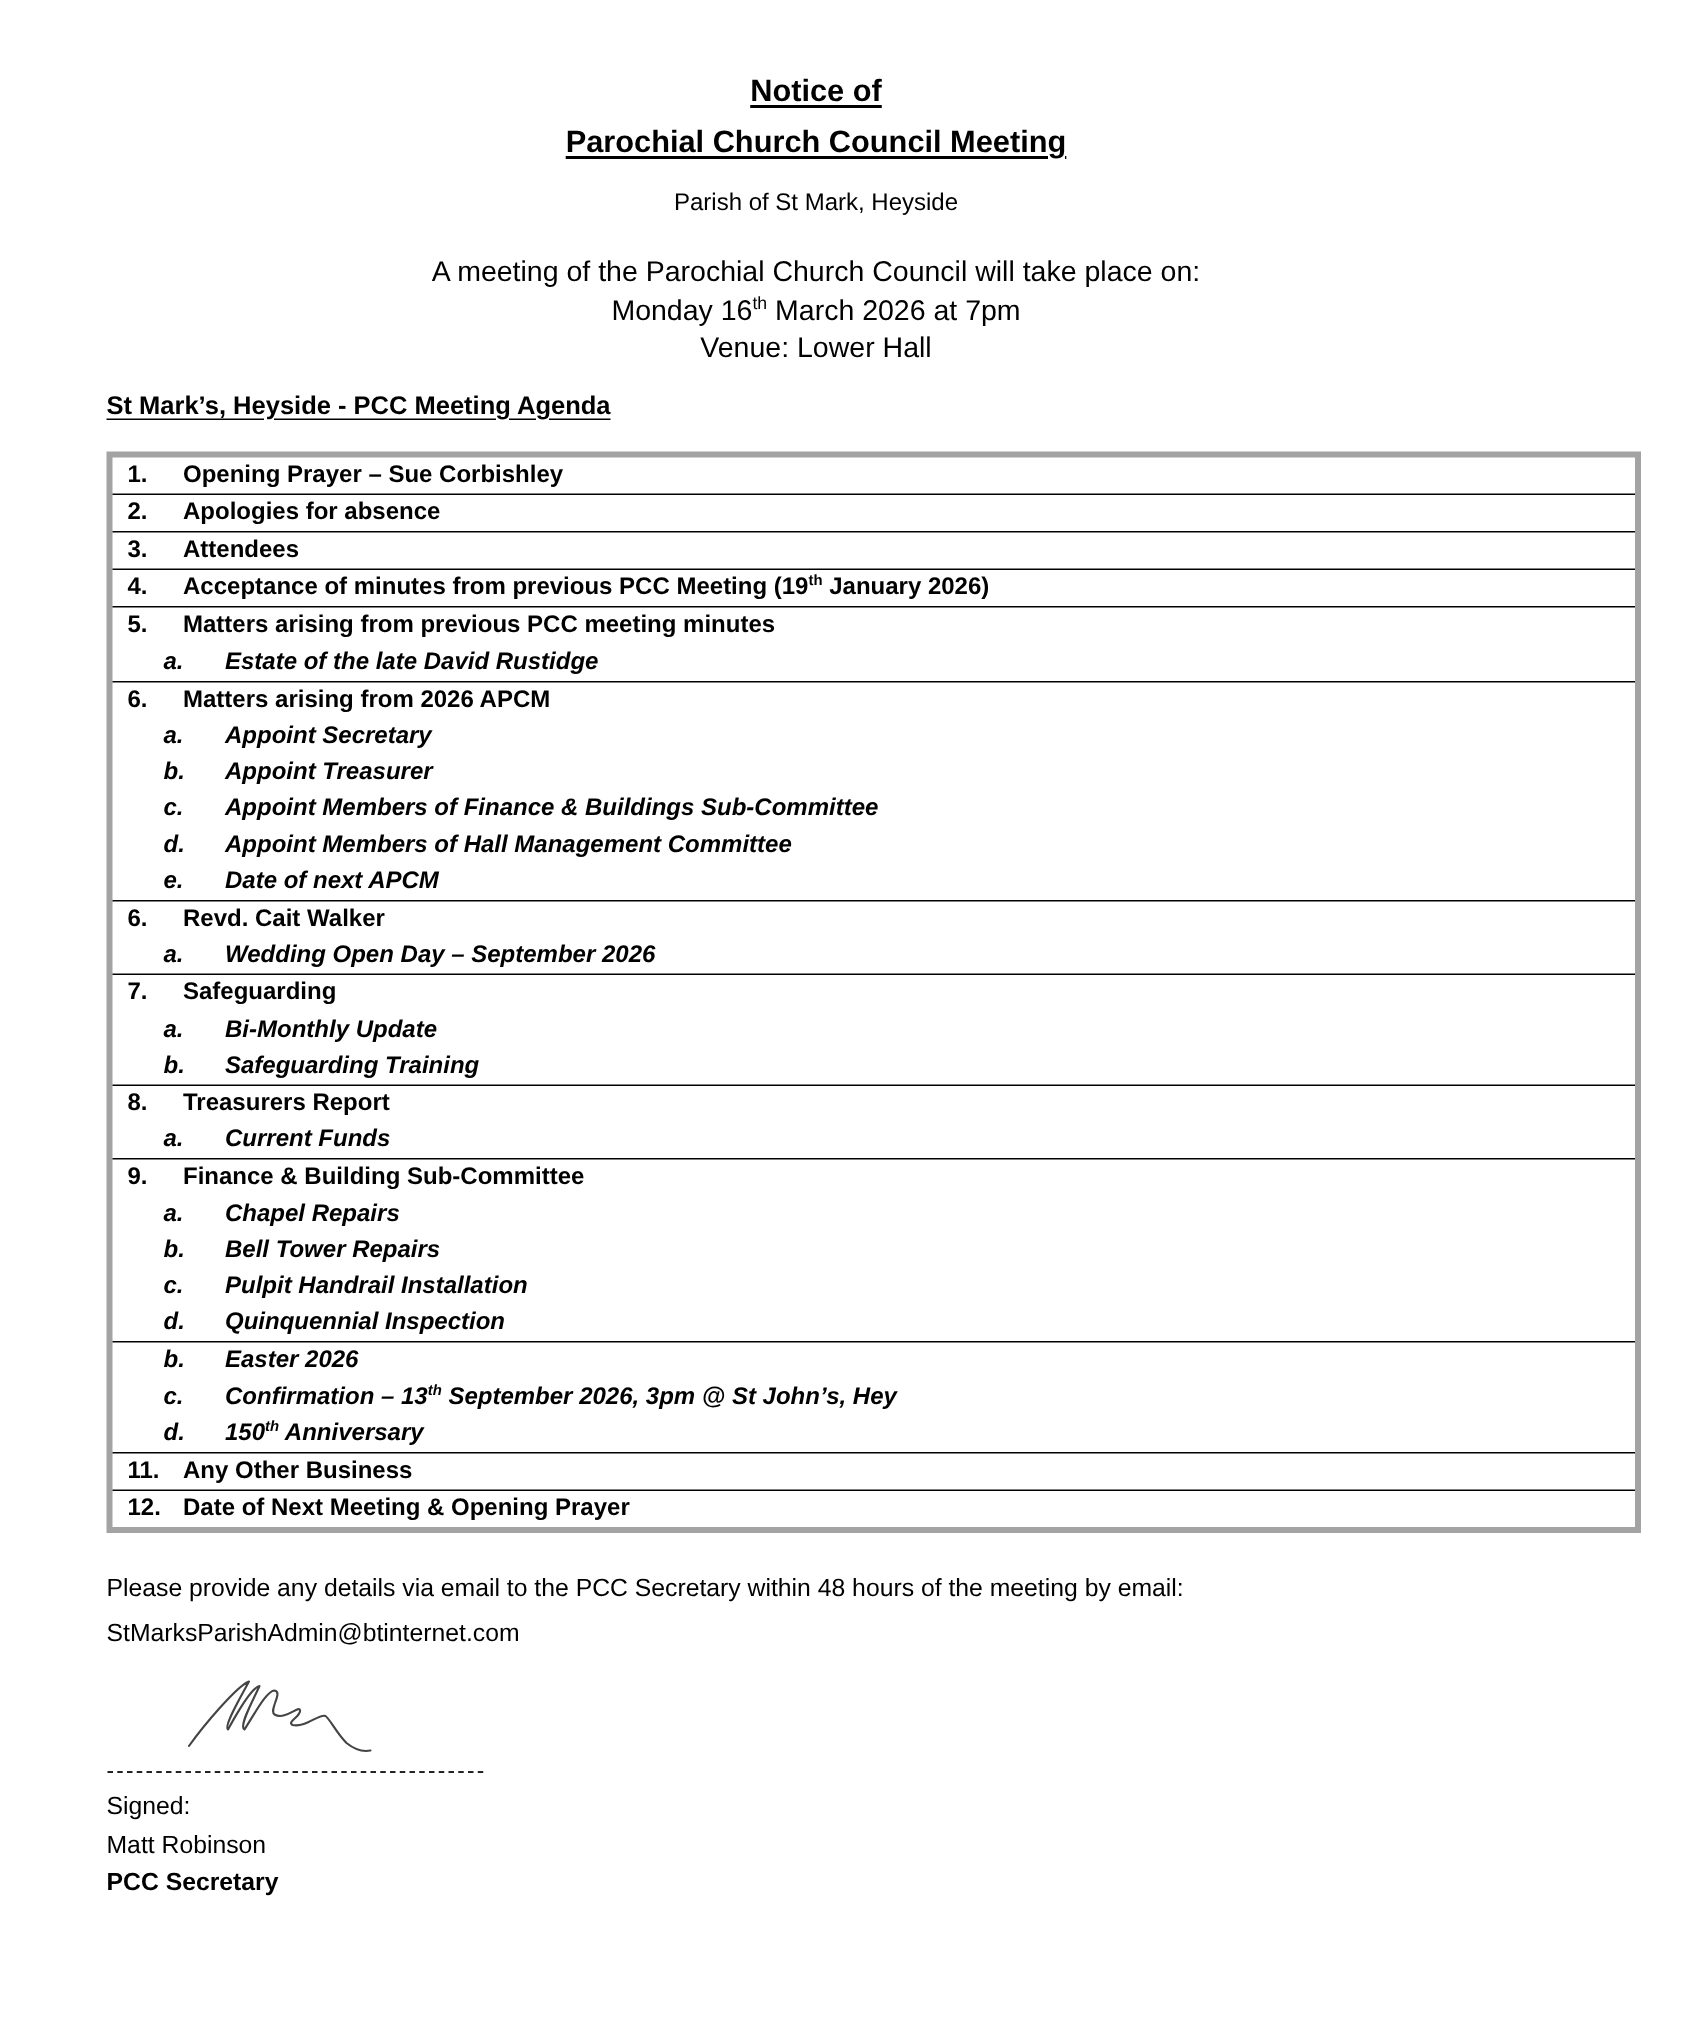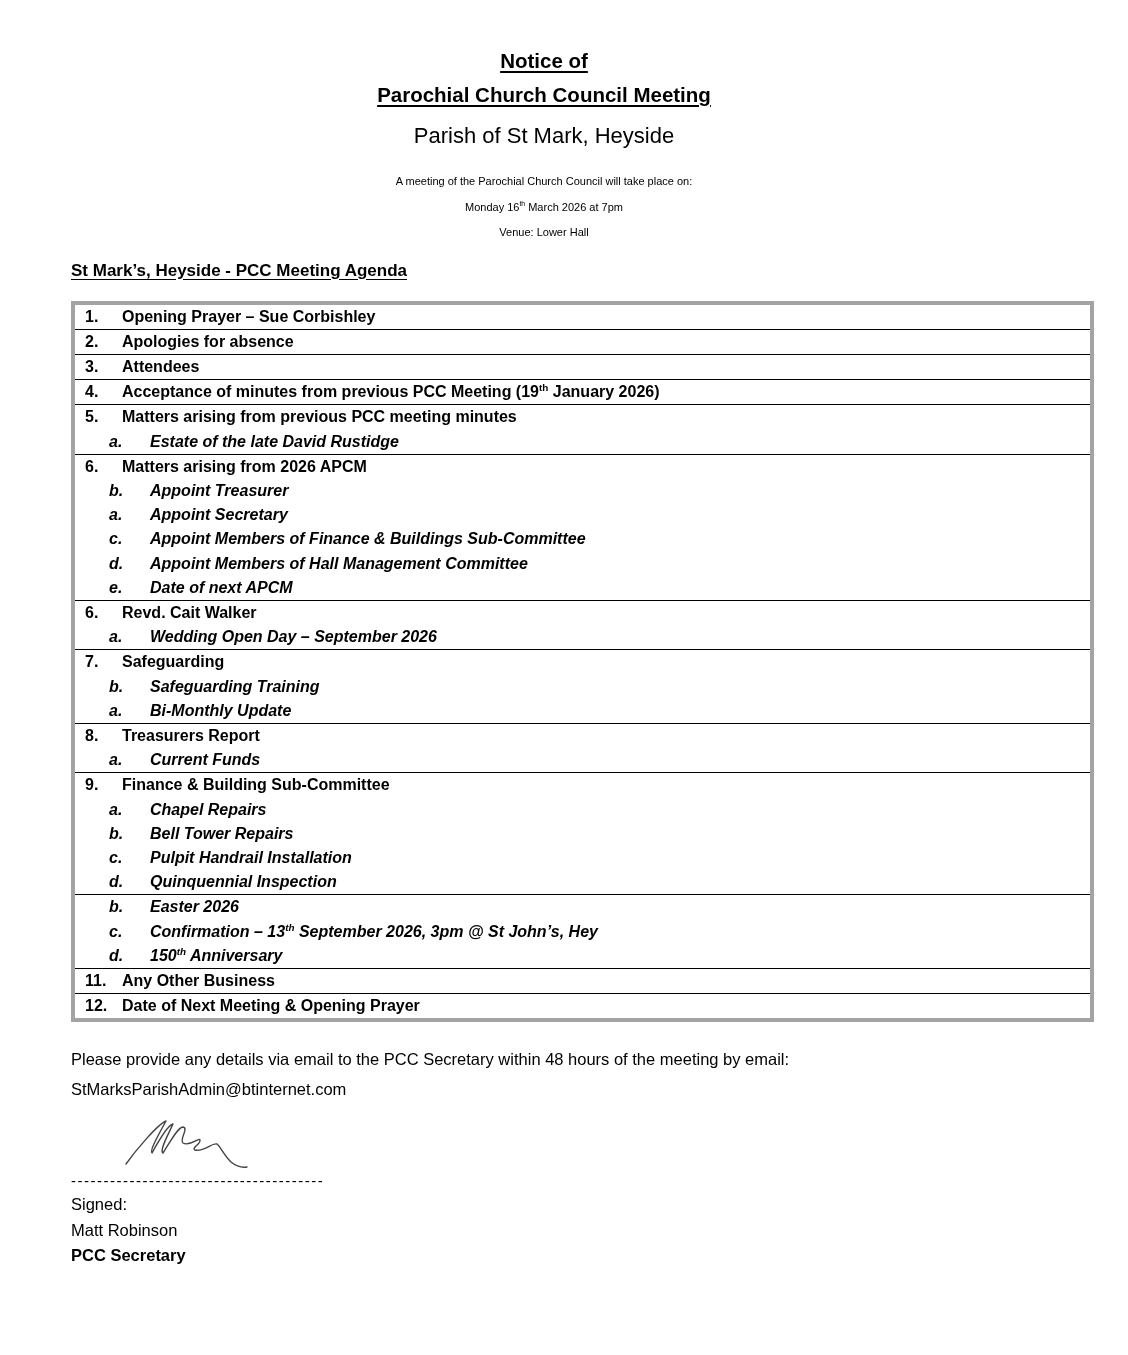--- a/index.html
+++ b/index.html
@@ -15,22 +15,22 @@
     padding:48px 34px 20px 71px;
   }
   
   .doc-header { width:946px; text-align:center; }
   .title-line {
     font-size:20.5px; font-weight:700; line-height:26px;
     text-decoration:underline;
     text-underline-offset:3px;
   }
   .title-line + .title-line { margin-top:8px; }
-  .parish-line { margin-top:16px; font-size:22px; line-height:23px; }
-  .intro-block { margin-top:22px; font-size:11px; line-height:25.5px; }
+  .parish-line { margin-top:16px; font-size:16px; line-height:23px; }
+  .intro-block { margin-top:22px; font-size:19px; line-height:25.5px; }
   sup { font-size:62%; line-height:0; vertical-align:super; }
   
   .agenda-heading {
     margin-top:14px; font-size:17px; font-weight:700; line-height:22px;
     text-decoration:underline; text-underline-offset:3px;
   }
   .agenda-table {
     margin-top:19px; width:1023px;
     border:4px solid #a3a3a3;
   }
@@ -84,34 +84,34 @@
       </div>
       <div class="agenda-row">
         <div class="agenda-main"><span class="num">4.</span><span class="txt">Acceptance of minutes from previous PCC Meeting (19<sup>th</sup> January 2026)</span></div>
       </div>
       <div class="agenda-row">
         <div class="agenda-main"><span class="num">5.</span><span class="txt">Matters arising from previous PCC meeting minutes</span></div>
         <div class="agenda-sub"><span class="letter">a.</span><span class="txt">Estate of the late David Rustidge</span></div>
       </div>
       <div class="agenda-row">
         <div class="agenda-main"><span class="num">6.</span><span class="txt">Matters arising from 2026 APCM</span></div>
+        <div class="agenda-sub"><span class="letter">a.</span><span class="txt">Appoint Secretary</span></div>
         <div class="agenda-sub"><span class="letter">b.</span><span class="txt">Appoint Treasurer</span></div>
-        <div class="agenda-sub"><span class="letter">a.</span><span class="txt">Appoint Secretary</span></div>
         <div class="agenda-sub"><span class="letter">c.</span><span class="txt">Appoint Members of Finance &amp; Buildings Sub-Committee</span></div>
         <div class="agenda-sub"><span class="letter">d.</span><span class="txt">Appoint Members of Hall Management Committee</span></div>
         <div class="agenda-sub"><span class="letter">e.</span><span class="txt">Date of next APCM</span></div>
       </div>
       <div class="agenda-row">
         <div class="agenda-main"><span class="num">6.</span><span class="txt">Revd. Cait Walker</span></div>
         <div class="agenda-sub"><span class="letter">a.</span><span class="txt">Wedding Open Day – September 2026</span></div>
       </div>
       <div class="agenda-row">
         <div class="agenda-main"><span class="num">7.</span><span class="txt">Safeguarding</span></div>
+        <div class="agenda-sub"><span class="letter">a.</span><span class="txt">Bi-Monthly Update</span></div>
         <div class="agenda-sub"><span class="letter">b.</span><span class="txt">Safeguarding Training</span></div>
-        <div class="agenda-sub"><span class="letter">a.</span><span class="txt">Bi-Monthly Update</span></div>
       </div>
       <div class="agenda-row">
         <div class="agenda-main"><span class="num">8.</span><span class="txt">Treasurers Report</span></div>
         <div class="agenda-sub"><span class="letter">a.</span><span class="txt">Current Funds</span></div>
       </div>
       <div class="agenda-row">
         <div class="agenda-main"><span class="num">9.</span><span class="txt">Finance &amp; Building Sub-Committee</span></div>
         <div class="agenda-sub"><span class="letter">a.</span><span class="txt">Chapel Repairs</span></div>
         <div class="agenda-sub"><span class="letter">b.</span><span class="txt">Bell Tower Repairs</span></div>
         <div class="agenda-sub"><span class="letter">c.</span><span class="txt">Pulpit Handrail Installation</span></div>

